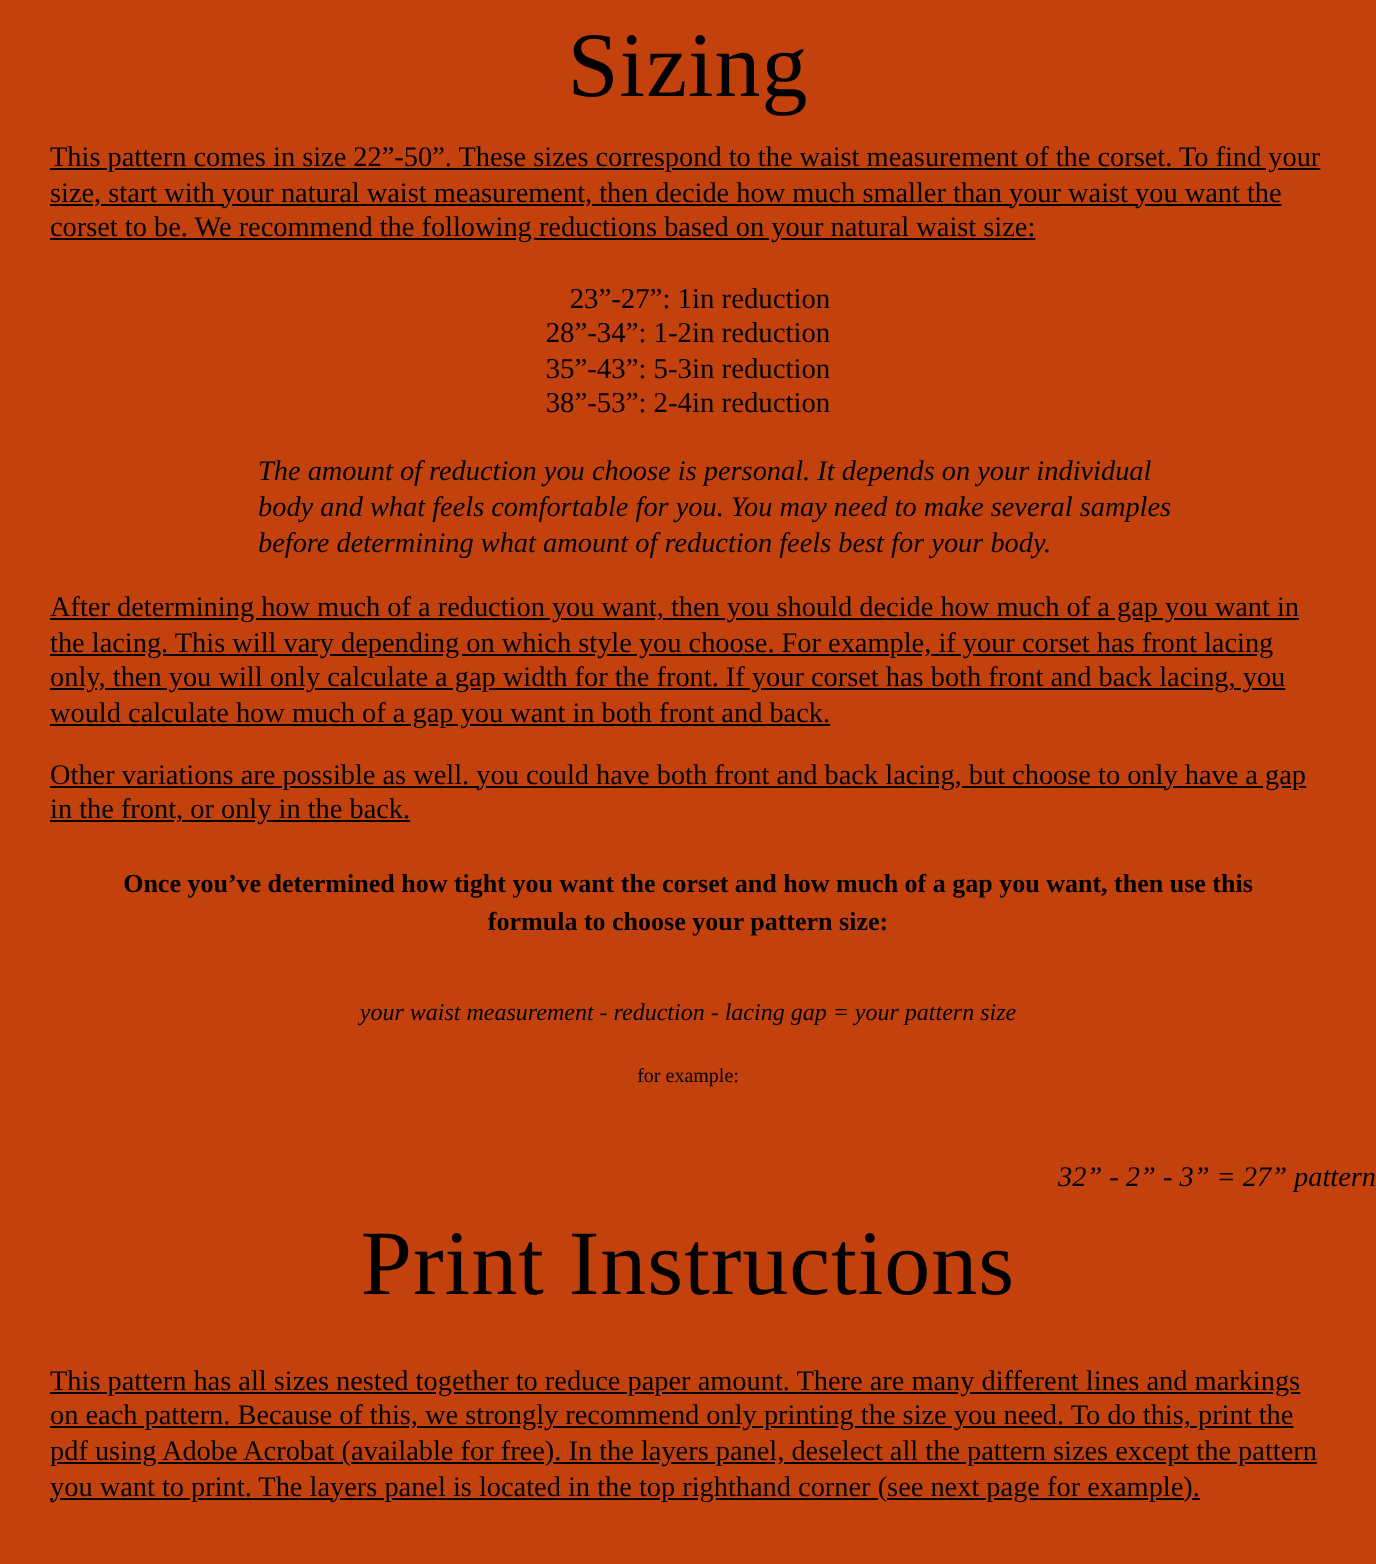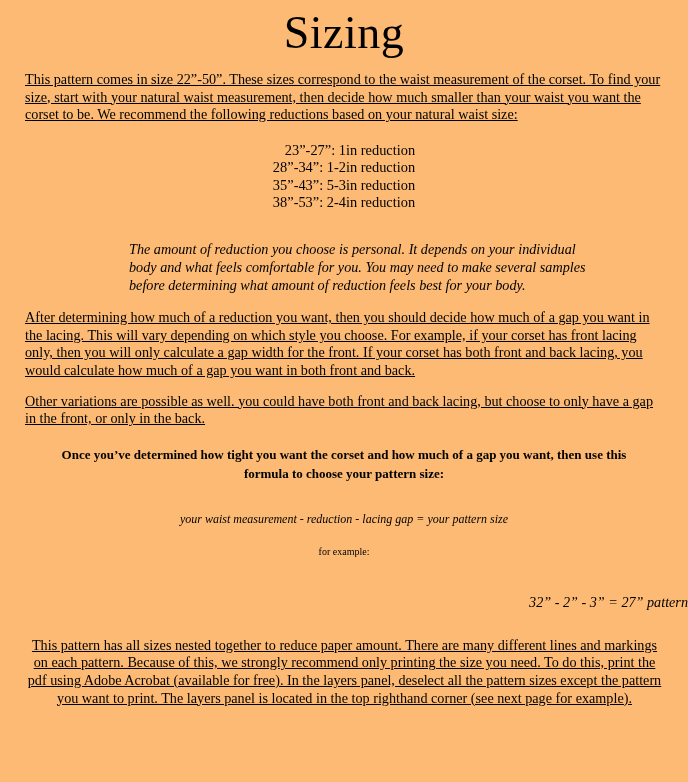--- a/index.html
+++ b/index.html
@@ -1,20 +1,20 @@
 <!DOCTYPE html>
 <html><head>
 <meta charset="utf-8">
 <style>
   * { margin: 0; padding: 0; box-sizing: border-box; }
   html, body { background: #ffffff; }
   .page {
     width: 688px;
     height: 782px;
-    background: #fdba74;
+    background: #c2410c;
     color: #000000;
     font-family: "Liberation Serif", serif;
     padding-top: 8px;
     overflow: hidden;
   }
   .doc-title {
     font-size: 46px;
     font-weight: normal;
     line-height: 50px;
     text-align: center;
@@ -33,21 +33,21 @@
   .reduction-list {
     margin-top: 18px;
   }
   .reduction-inner {
     display: inline-block;
     text-align: right;
     font-size: 14.4px;
     line-height: 17.4px;
   }
   .note-wrap {
-    margin-top: 30px;
+    margin-top: 17px;
     padding-left: 32px;
   }
   .note-inner {
     display: inline-block;
     text-align: left;
     font-style: italic;
     font-size: 14.2px;
     line-height: 17.6px;
     max-width: 462px;
   }
@@ -79,21 +79,20 @@
     text-align: right;
     font-style: italic;
     font-size: 14.2px;
     line-height: 18px;
   }
   .print-title {
     margin-top: 9px;
   }
   .print-body {
     margin-top: 26px;
-    text-align: center;
   }
 </style>
 </head>
 <body>
 
 <div class="page">
 
   <h1 class="doc-title">Sizing</h1>
 
   <div class="body-text">This pattern comes in size 22”-50”. These sizes correspond to the waist measurement of the corset. To find your size, start with your natural waist measurement, then decide how much smaller than your waist you want the corset to be. We recommend the following reductions based on your natural waist size:</div>
@@ -116,16 +115,17 @@
   <div class="body-text variations-para">Other variations are possible as well. you could have both front and back lacing, but choose to only have a gap in the front, or only in the back.</div>
 
   <div class="formula-heading">Once you’ve determined how tight you want the corset and how much of a gap you want, then use this formula to choose your pattern size:</div>
 
   <div class="formula-line">your waist measurement - reduction - lacing gap = your pattern size</div>
 
   <div class="example-label">for example:</div>
 
   <div class="example-line">32” - 2” - 3” = 27” pattern</div>
 
+  <h1 class="doc-title print-title">Print Instructions</h1>
 
   <div class="body-text print-body">This pattern has all sizes nested together to reduce paper amount. There are many different lines and markings on each pattern. Because of this, we strongly recommend only printing the size you need. To do this, print the pdf using Adobe Acrobat (available for free). In the layers panel, deselect all the pattern sizes except the pattern you want to print. The layers panel is located in the top righthand corner (see next page for example).</div>
 
 </div>
 
 </body></html>

